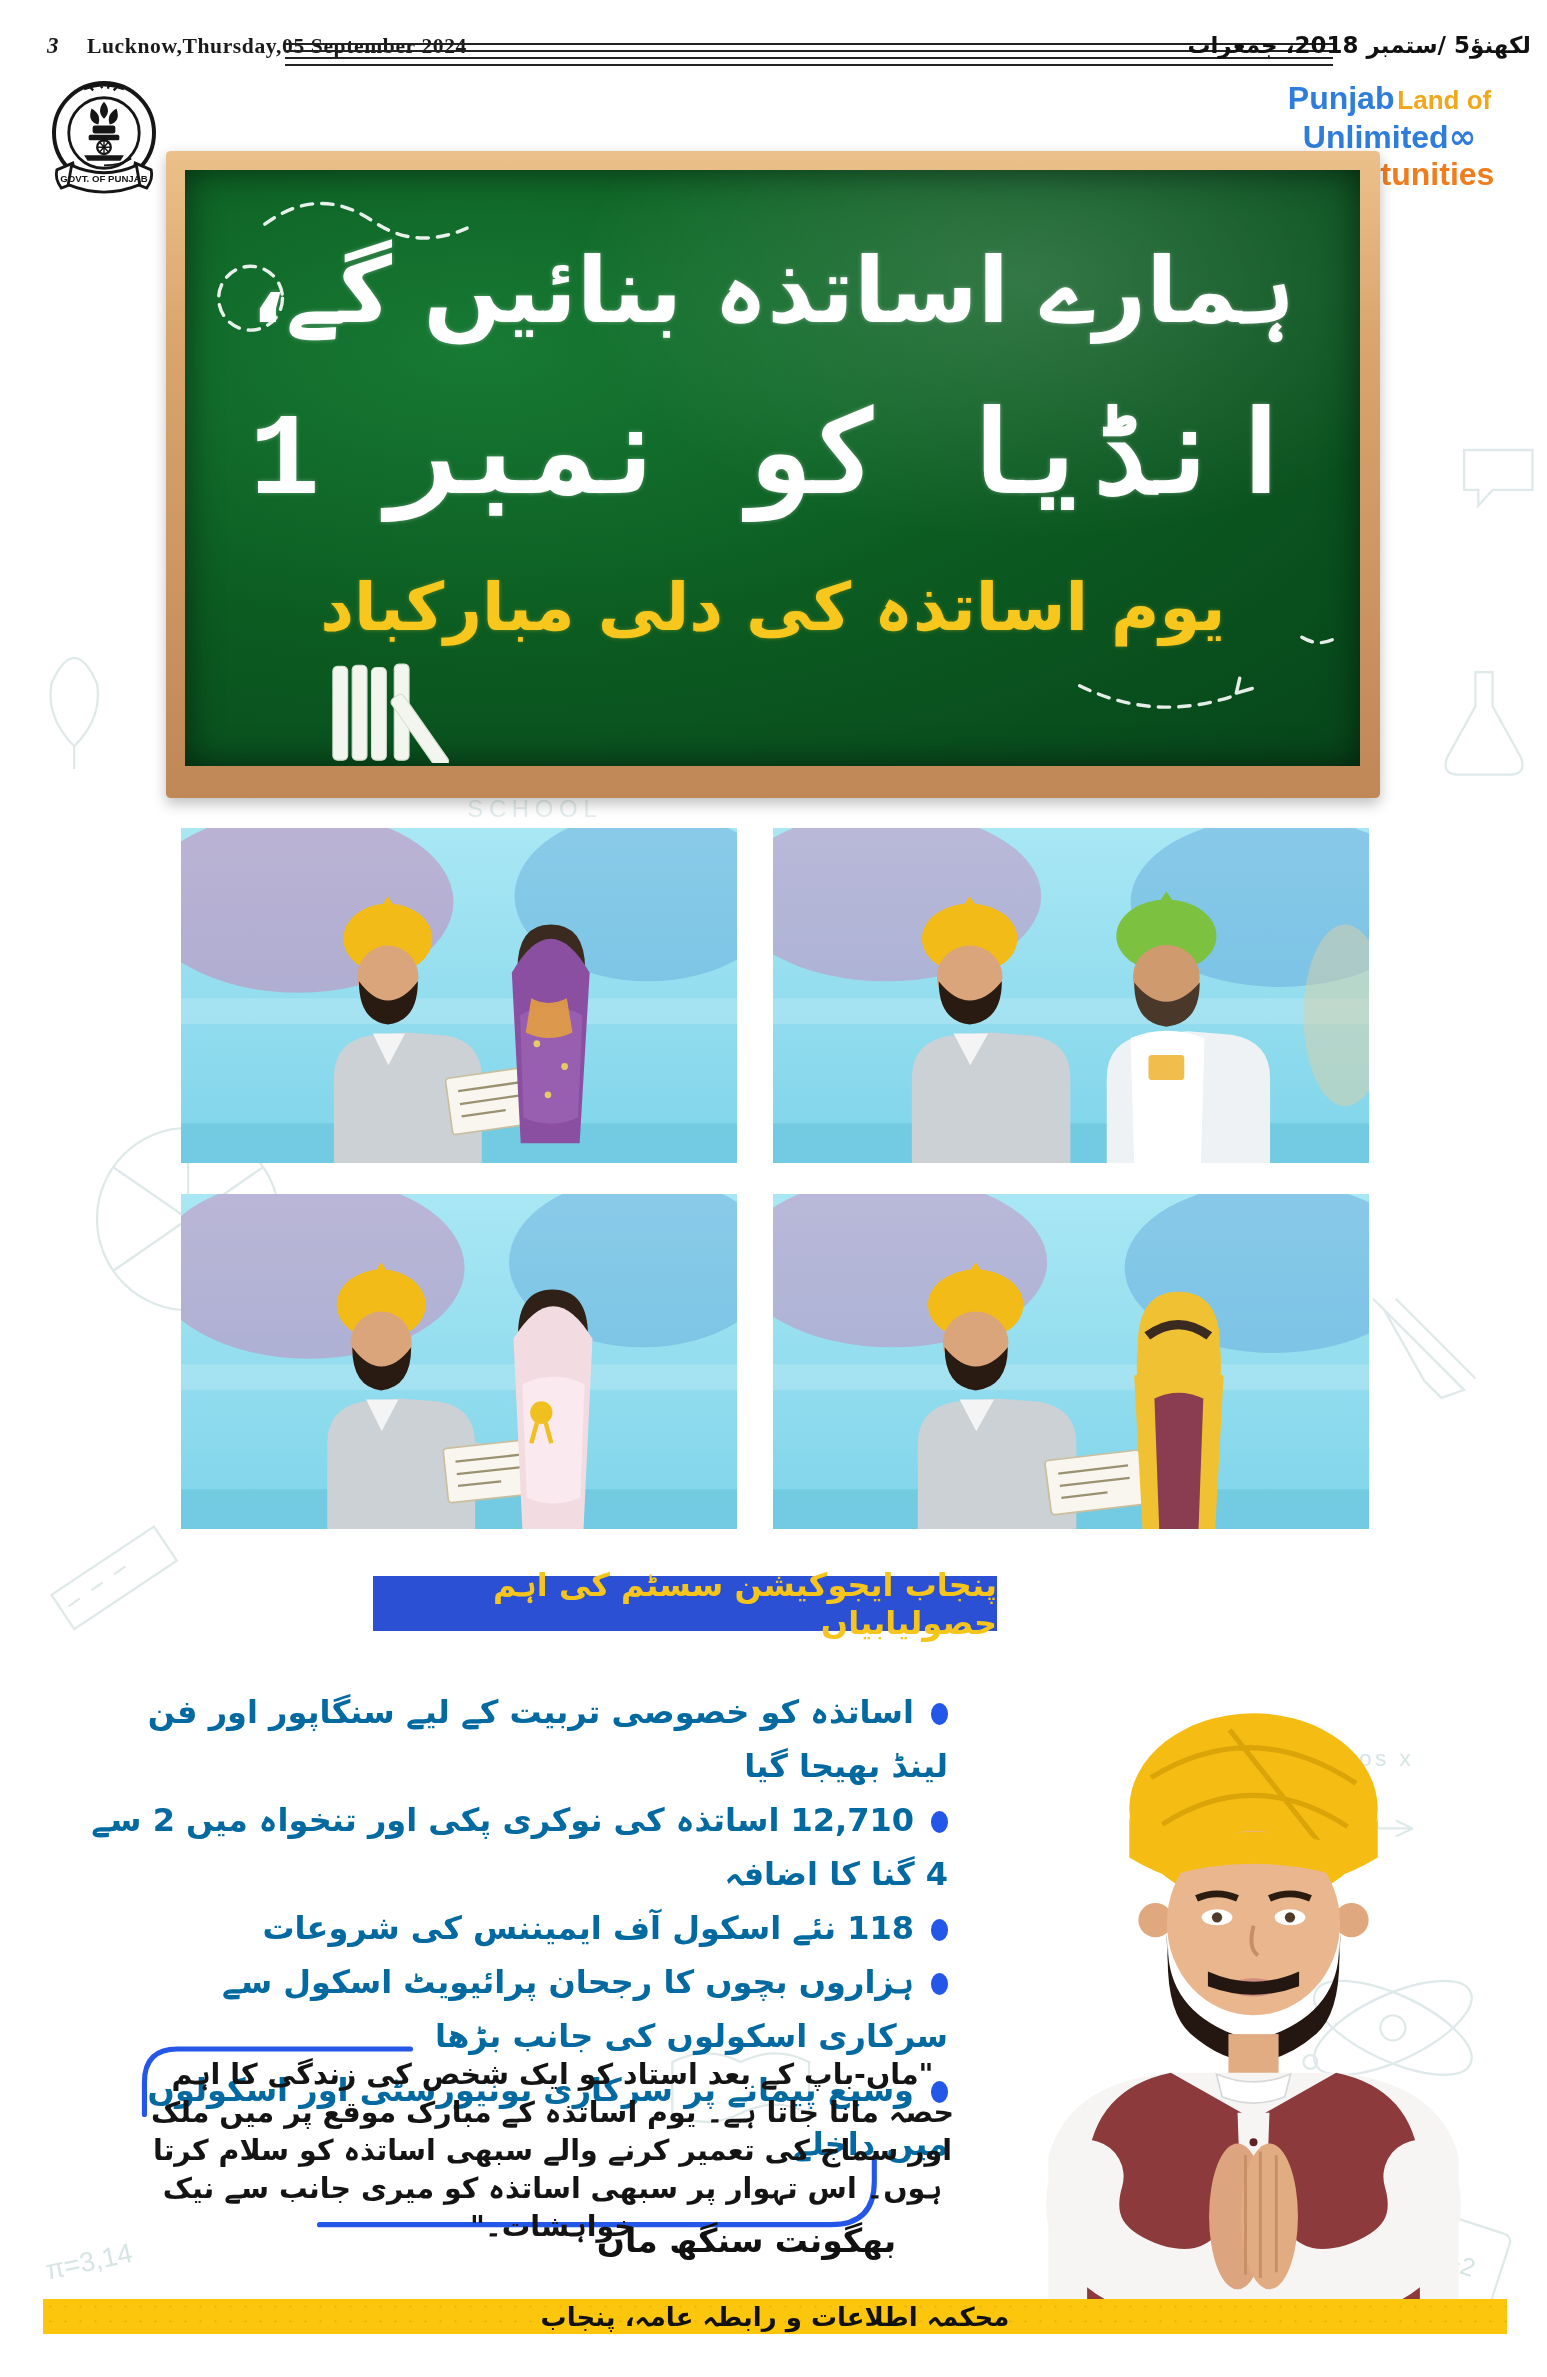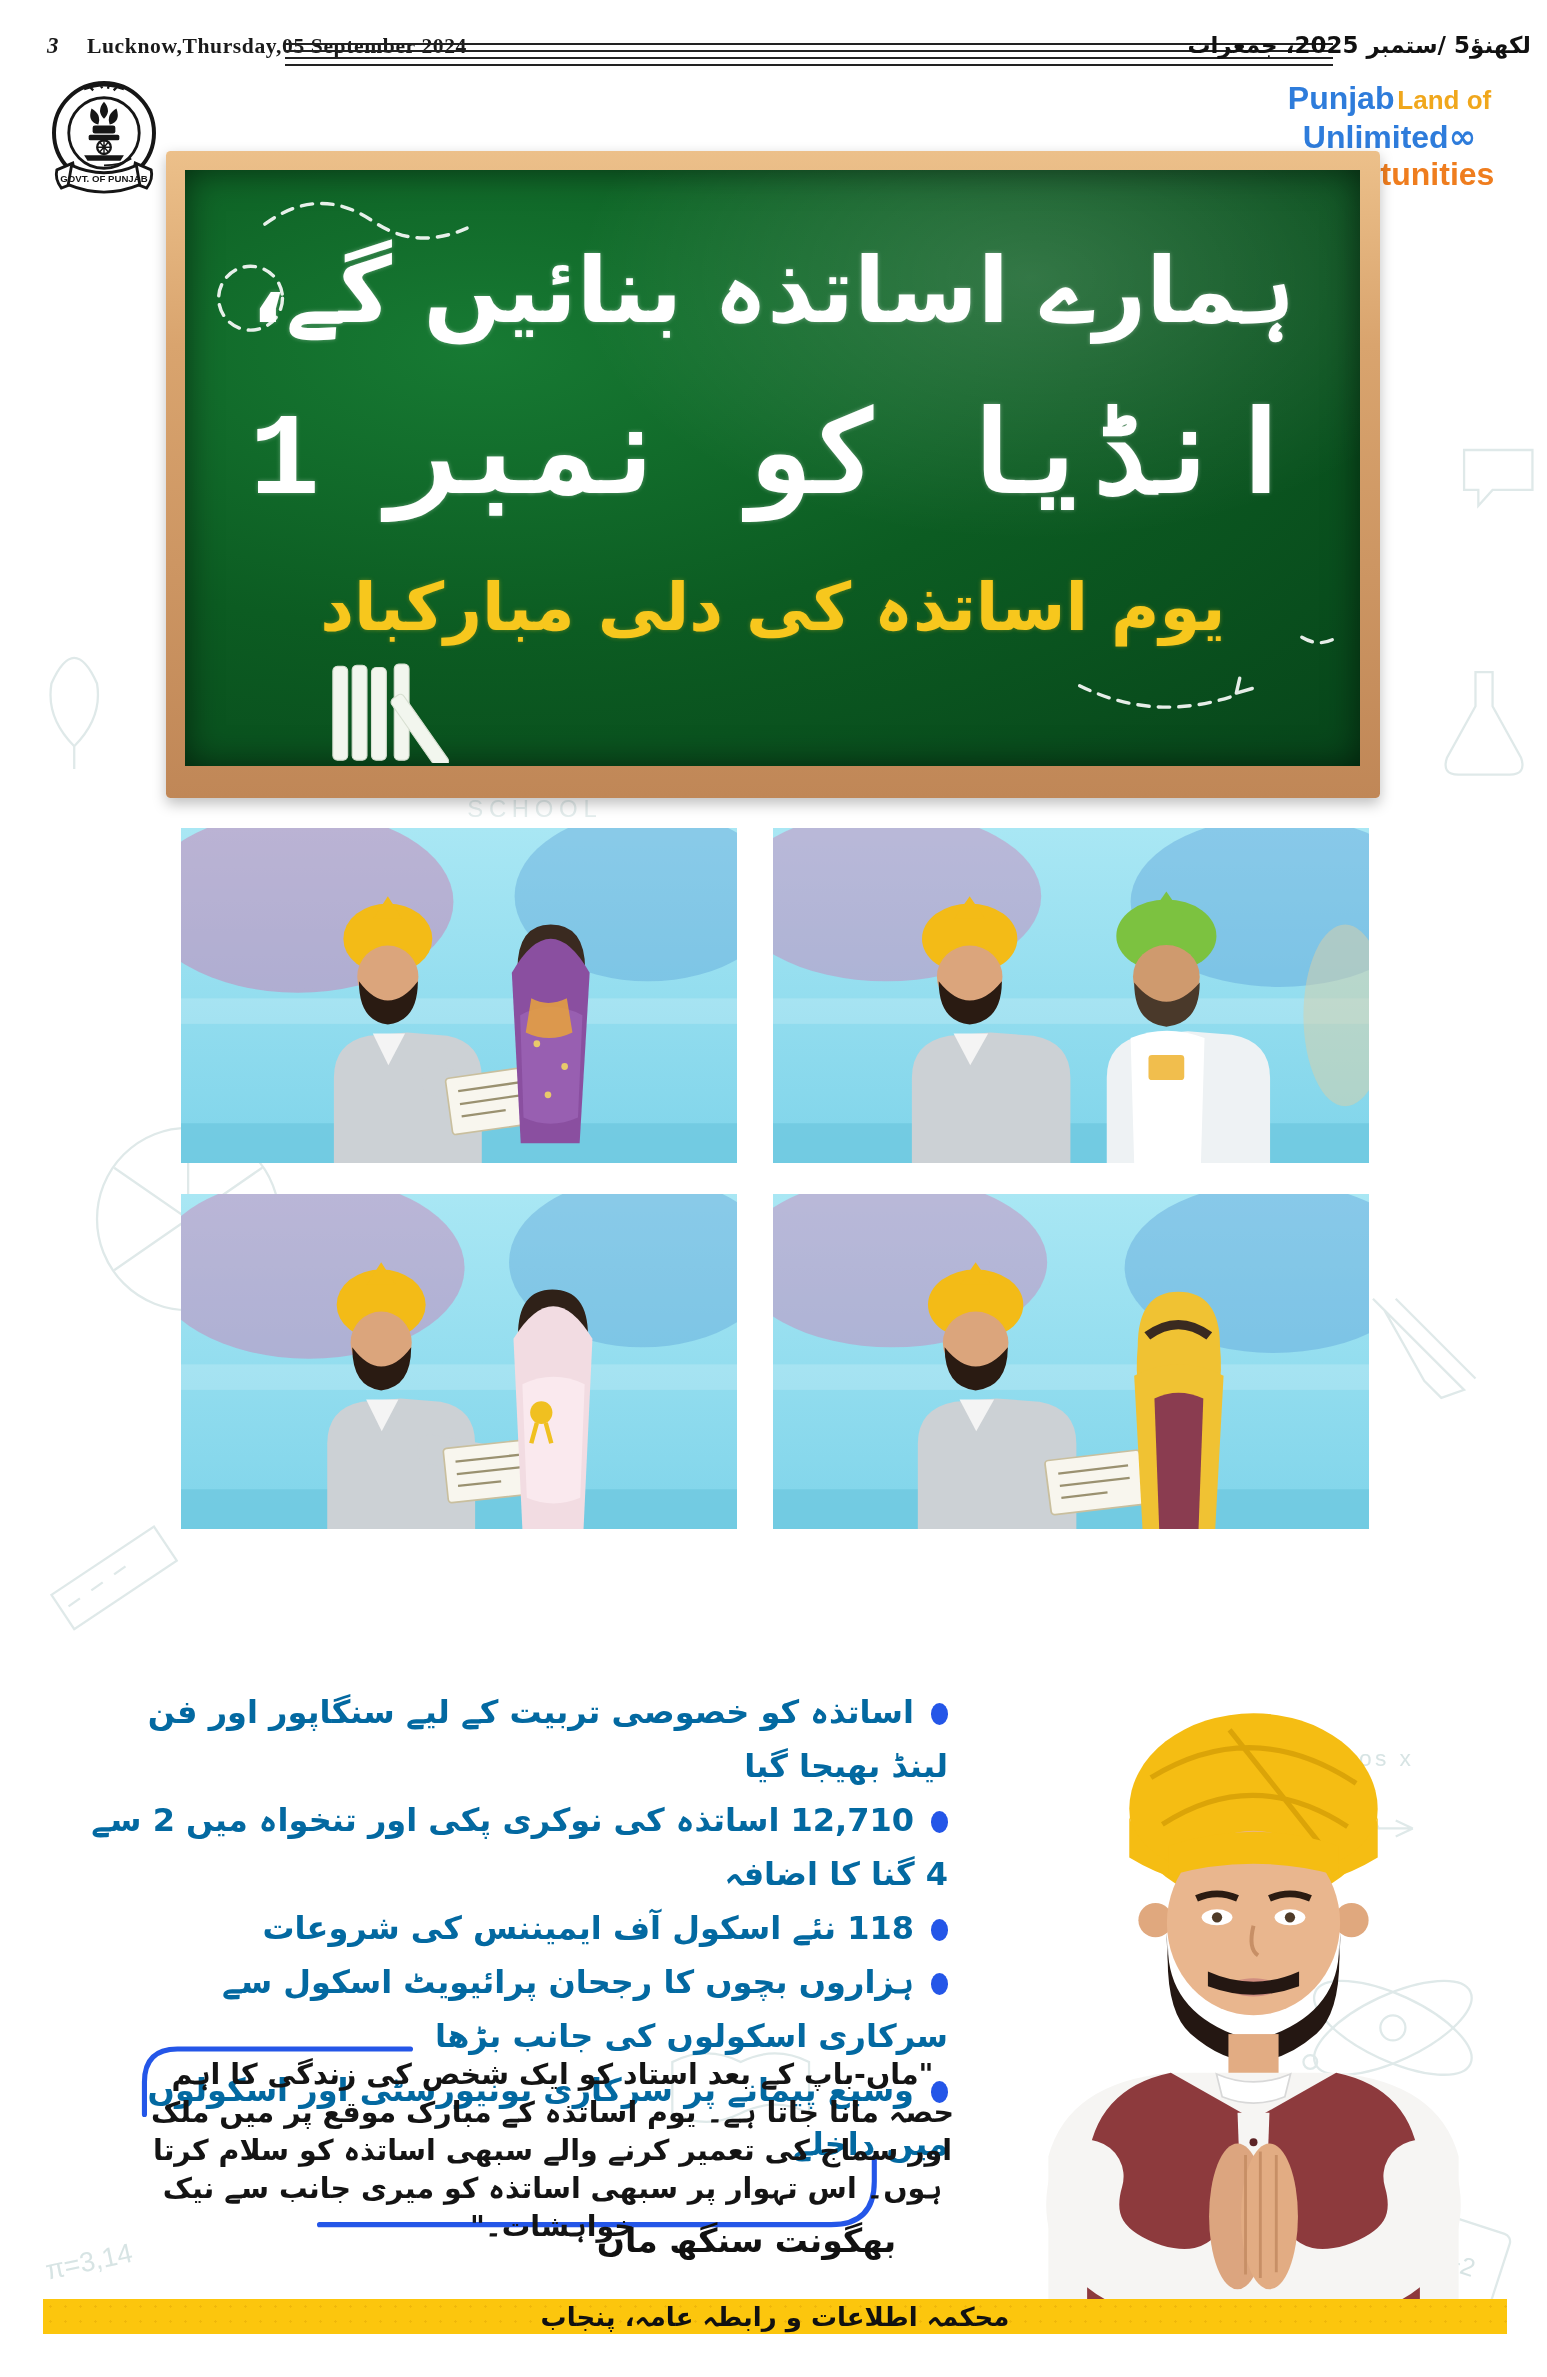--- a/index.html
+++ b/index.html
@@ -105,21 +105,21 @@
       <path d="M2620,1180 v60 l50,90 q10,30 -20,30 h-90 q-30,0 -20,-30 l50,-90 v-60 z"></path>
     </g>
   </svg>
 
   <div class="abs pageno" style="left:47px;top:33px;">3</div>
   <div class="abs date-left" style="left:87px;top:34px;">Lucknow,Thursday,05 September 2024</div>
   <div class="hrule" style="top:43px;"></div>
   <div class="hrule" style="top:50px;"></div>
   <div class="hrule" style="top:57px;"></div>
   <div class="hrule" style="top:64px;"></div>
-  <div class="abs date-right rtl" style="right:17px;top:32px;">لکھنؤ5 /ستمبر 2025، جمعرات</div>
+  <div class="abs date-right rtl" style="right:17px;top:32px;">لکھنؤ5 /ستمبر 2018، جمعرات</div>
 
   <svg class="abs" style="left:44px;top:79px;" width="120" height="125" viewBox="0 0 210 220">
     <circle cx="105" cy="95" r="88" fill="#fff" stroke="#161616" stroke-width="7"></circle>
     <circle cx="105" cy="95" r="62" fill="#fff" stroke="#161616" stroke-width="5"></circle>
     <g stroke="#161616" stroke-width="4" fill="none">
       <path d="M70,18 q35,-14 70,0 M78,12 l8,8 M96,7 l6,9 M114,7 l-2,10 M130,12 l-8,8"></path>
     </g>
     <g fill="#161616">
       <path d="M105,40 q14,16 0,30 q-14,-14 0,-30 z"></path>
       <path d="M83,52 q18,10 12,28 q-20,-4 -12,-28 z"></path>
@@ -306,20 +306,23 @@
     </g>
     <g>
       <circle cx="680" cy="255" r="52" fill="#cf9a6e"></circle>
       <path d="M612,268 q0,-96 68,-96 q70,0 70,96 q8,90 -24,120 l-92,0 q-30,-30 -22,-120 z" fill="#f0c233"></path>
       <path d="M628,250 q52,-40 104,0" stroke="#3a2a20" stroke-width="16" fill="none"></path>
       <path d="M606,320 q74,-40 150,0 l-14,270 h-122 z" fill="#f0c233"></path>
       <path d="M640,360 q40,-20 82,0 l-8,230 h-66 z" fill="#8a3c50"></path>
     </g>
   </svg>
 
+  <div class="abs ach-banner">
+    <span class="rtl">پنجاب ایجوکیشن سسٹم کی اہم حصولیابیاں</span>
+  </div>
 
   <ul class="abs ach-list">
     <li><span class="dot"></span><span>اساتذہ کو خصوصی تربیت کے لیے سنگاپور اور فن لینڈ بھیجا گیا</span></li>
     <li><span class="dot"></span><span>12,710 اساتذہ کی نوکری پکی اور تنخواہ میں 2 سے 4 گنا کا اضافہ</span></li>
     <li><span class="dot"></span><span>118 نئے اسکول آف ایمیننس کی شروعات</span></li>
     <li><span class="dot"></span><span>ہزاروں بچوں کا رجحان پرائیویٹ اسکول سے سرکاری اسکولوں کی جانب بڑھا</span></li>
     <li><span class="dot"></span><span>وسیع پیمانے پر سرکاری یونیورسٹی اور اسکولوں میں داخلے</span></li>
   </ul>
 
   <svg class="abs" style="left:980px;top:1675px;" width="547" height="627" viewBox="0 0 960 1100">

